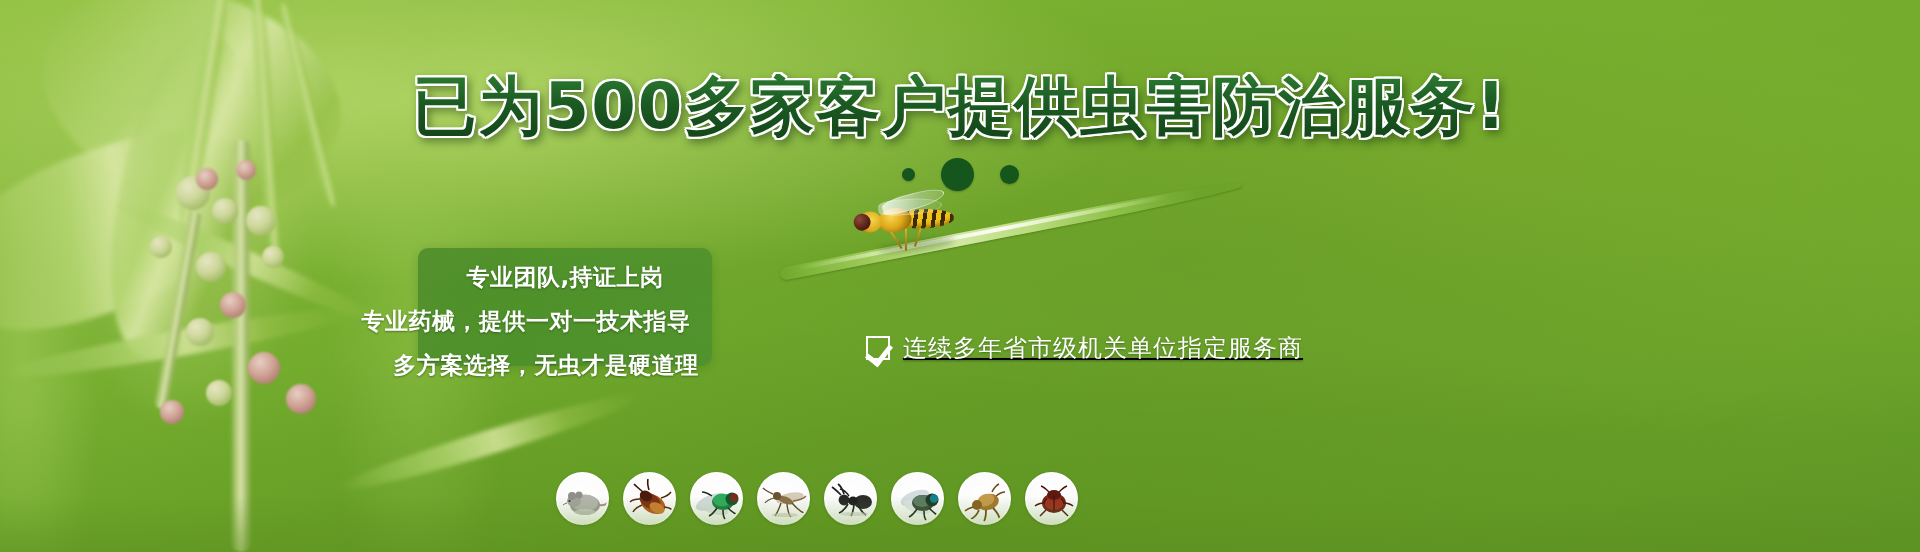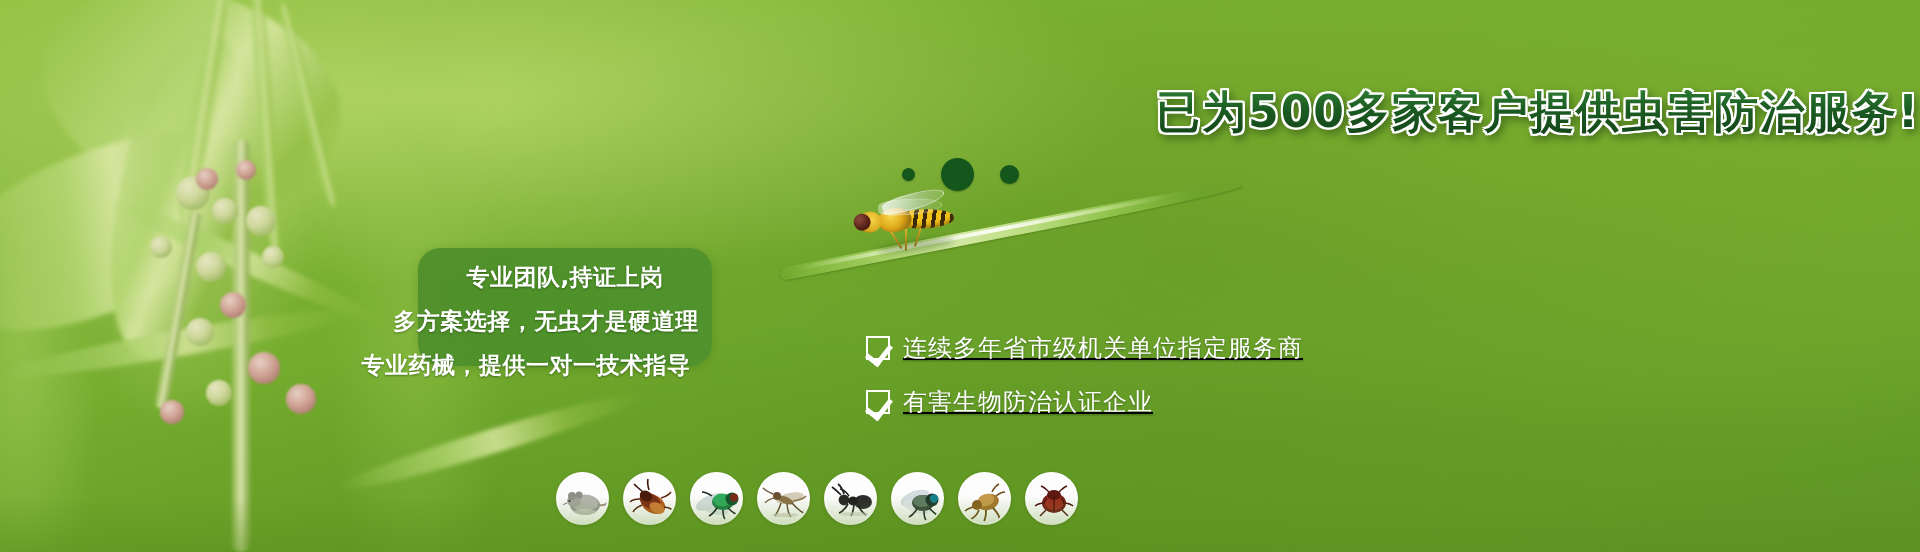--- a/index.html
+++ b/index.html
@@ -133,25 +133,25 @@
   }
   .fly .shadow {
     position:absolute; left:26px; top:46px; width:78px; height:10px;
     border-radius:50%;
     background:rgba(45,80,15,.34);
     filter:blur(3px);
   }
 
   
   .headline {
-    position:absolute; left:0; right:0; top:90px;
-    text-align:right;
+    position:absolute; left:0; right:0; top:74px;
+    text-align:center;
     font-family:"DejaVu Sans","Liberation Sans",sans-serif;
     font-weight:bold;
-    font-size:44px;
+    font-size:64px;
     letter-spacing:2px;
     line-height:1;
     color:#1d5d25;
     background:linear-gradient(#2c7a32 0%, #1b5b22 45%, #14461a 100%);
     -webkit-background-clip:text;
     background-clip:text;
     -webkit-text-fill-color:transparent;
     -webkit-text-stroke:0;
     filter:drop-shadow(2px 0 0 #fff) drop-shadow(-2px 0 0 #fff)
            drop-shadow(0 2px 0 #fff) drop-shadow(0 -2px 0 #fff)
@@ -170,21 +170,21 @@
     box-shadow:0 1px 2px rgba(0,0,0,.25);
   }
   .dot.s { width:13px; height:13px; }
   .dot.m { width:19px; height:19px; }
   .dot.l { width:33px; height:33px; }
 
   
   .panel {
     position:absolute;
     left:418px; top:248px; width:294px; height:118px;
-    border-radius:22px;
+    border-radius:10px;
     background:linear-gradient(120deg, rgba(52,120,34,.62) 0%, rgba(66,136,40,.74) 38%, rgba(74,142,44,.80) 100%);
     box-shadow:0 2px 10px rgba(26,62,10,.18);
     padding:10px 0 0 0;
   }
   .panel-line {
     color:#fff;
     font-weight:bold;
     text-align:center;
     white-space:nowrap;
     text-shadow:0 1px 2px rgba(22,56,8,.5);
@@ -306,32 +306,28 @@
   <div class="headline">已为500多家客户提供虫害防治服务!</div>
 
   <div class="dots">
     <span class="dot s"></span>
     <span class="dot l"></span>
     <span class="dot m"></span>
   </div>
 
   <div class="panel">
     <div class="panel-line l1">专业团队,持证上岗</div>
+    <div class="panel-line l3">专业药械，提供一对一技术指导</div>
     <div class="panel-line l2">多方案选择，无虫才是硬道理</div>
-    <div class="panel-line l3">专业药械，提供一对一技术指导</div>
   </div>
 
   <div class="checklist">
     <div class="check-row">
       <span class="chk"></span>
       <span class="check-text">连续多年省市级机关单位指定服务商</span>
-    </div>
-    <div class="check-row">
-      <span class="chk"></span>
-      <span class="check-text">有害生物防治认证企业</span>
     </div>
   </div>
 
   <div class="pests">
 
     <div class="pest" title="鼠">
       <svg width="53" height="53" viewBox="0 0 53 53">
         <ellipse cx="27" cy="31" rx="15" ry="10" fill="#9a9a96"></ellipse>
         <ellipse cx="27" cy="29" rx="13" ry="8.5" fill="#b4b4ae"></ellipse>
         <ellipse cx="16" cy="27" rx="7" ry="6" fill="#a3a39d"></ellipse>

